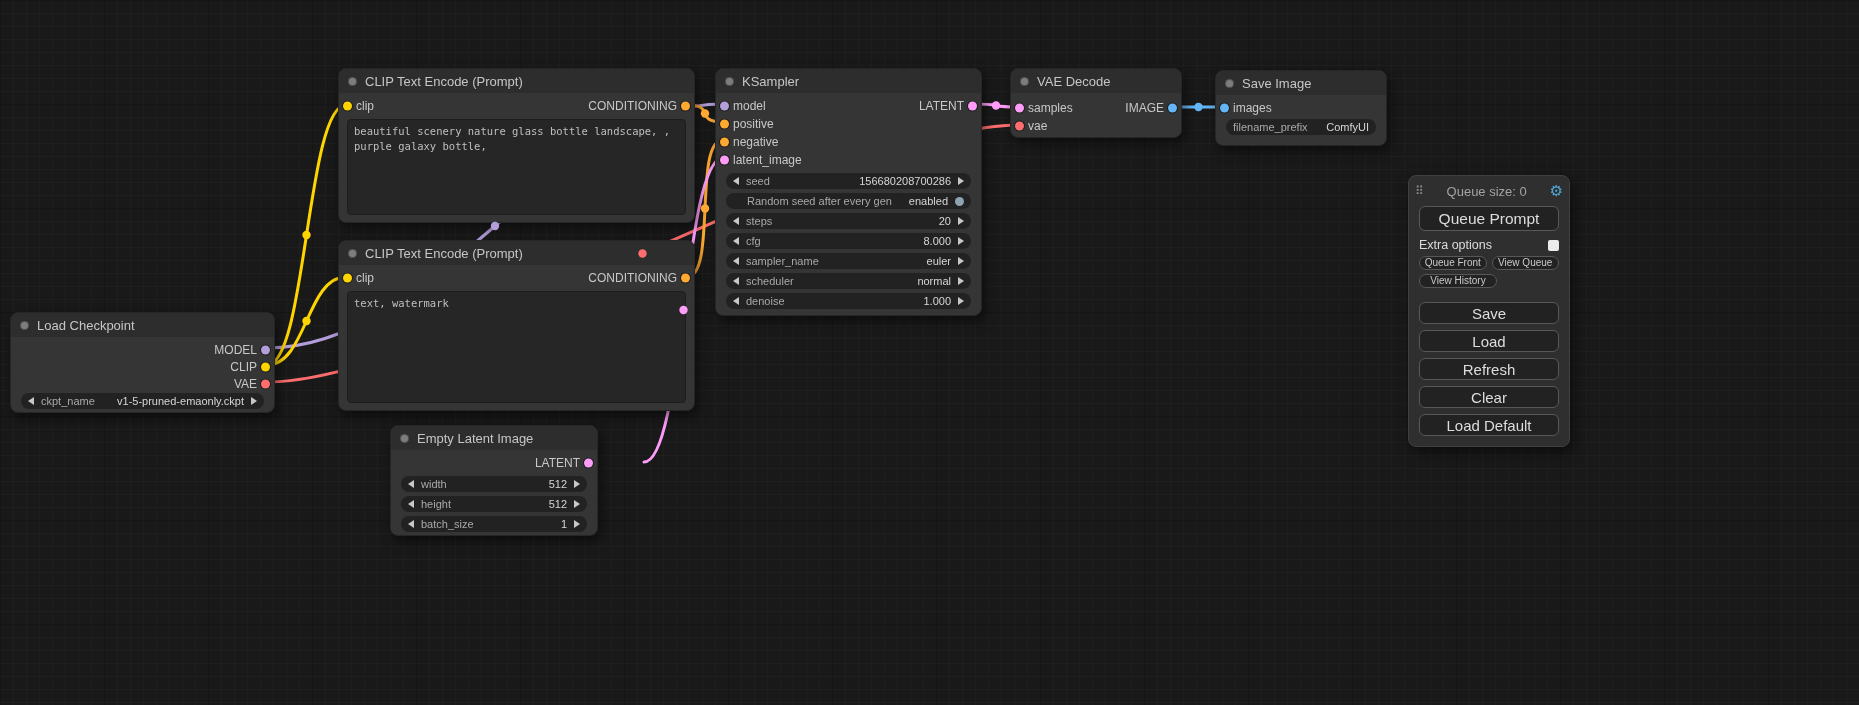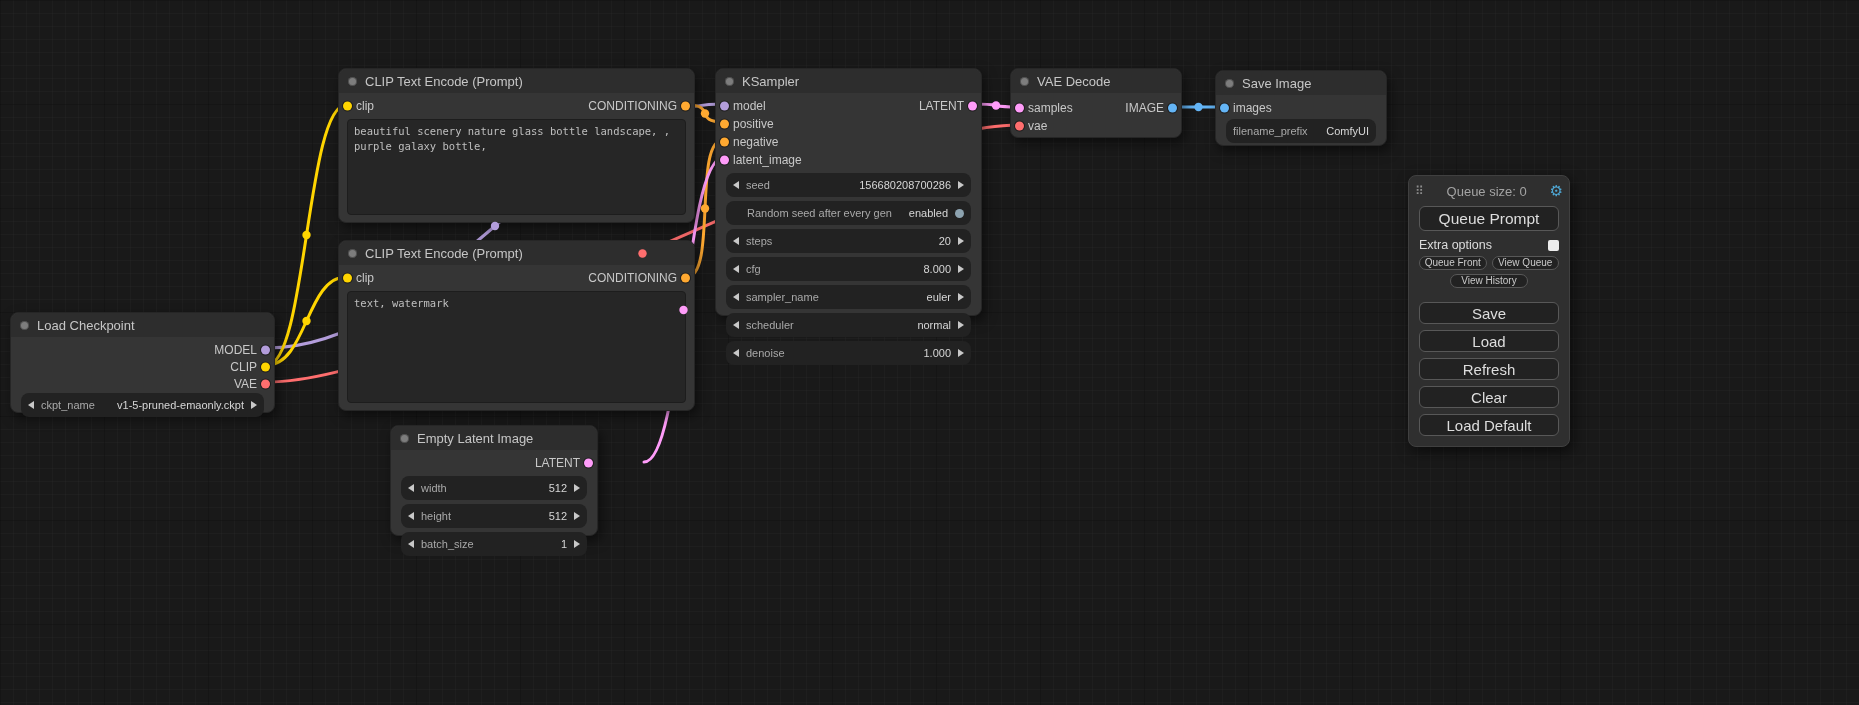--- a/index.html
+++ b/index.html
@@ -31,21 +31,21 @@
     font-size:12px;color:#c8c8c8;padding:0 17px}
   .slot.h17{height:17px}
   .slot.out{justify-content:flex-end}
   .dot{position:absolute;width:9px;height:9px;border-radius:50%;top:50%;
     transform:translateY(-50%);box-shadow:0 0 0 1px rgba(0,0,0,.45);cursor:crosshair}
   .in-dot{left:4px}
   .out-dot{right:4px}
   .outlabel{margin-left:auto}
 
   .widget{height:16px;margin:4px 10px 0;background:#222;border-radius:8px;
-    display:flex;align-items:center;gap:7px;padding:12px 7px;font-size:11px;color:#a9a9a9;cursor:pointer}
+    display:flex;align-items:center;gap:7px;padding:0 7px;font-size:11px;color:#a9a9a9;cursor:pointer}
   .wlabel{white-space:nowrap}
   .wlabel.pad{margin-left:14px}
   .wvalue{margin-left:auto;color:#d6d6d6;white-space:nowrap}
   .arrow{width:0;height:0;border-top:4px solid transparent;border-bottom:4px solid transparent;flex:none;cursor:pointer}
   .arrow.left{border-right:6px solid #c8c8c8}
   .arrow.right{border-left:6px solid #c8c8c8}
   .toggle-dot{width:9px;height:9px;border-radius:50%;flex:none;cursor:pointer}
 
   .prompt-box{display:block;margin:4px 8px 0;width:calc(100% - 16px);background:#262626;
     border:1px solid #1d1d1d;border-radius:4px;resize:none;color:#bfbfbf;
@@ -61,21 +61,21 @@
   .gear{font-size:15px;cursor:pointer}
   button{font-family:inherit}
   .qp-big{display:block;width:100%;height:22px;margin-top:6px;background:#222;
     border:1px solid #585858;border-radius:6px;color:#dddddd;font-size:15px;
     line-height:1;cursor:pointer}
   .qp-primary{height:25px;margin-top:4px;font-size:15.5px}
   .qp-gap{margin-top:14px}
   .qp-extra{display:flex;align-items:center;justify-content:space-between;gap:6px;
     margin-top:7px;font-size:12.5px;color:#dcdcdc}
   .checkbox{width:11px;height:11px;background:#ececec;border-radius:2px;cursor:pointer}
-  .qp-row{display:flex;gap:5px;justify-content:center;margin-top:4px}
+  .qp-row{display:flex;gap:5px;justify-content:flex-start;margin-top:4px}
   .qp-small{flex:1;height:14px;background:#222;border:1px solid #585858;border-radius:7px;
     color:#c9c9c9;font-size:10px;line-height:1;padding:0 4px;cursor:pointer}
   .qp-row.single .qp-small{flex:0 0 auto;width:78px}
 </style>
 </head>
 <body>
 
 <div id="canvas">
 
   <svg id="wires-layer" class="layer" width="1859" height="705">

